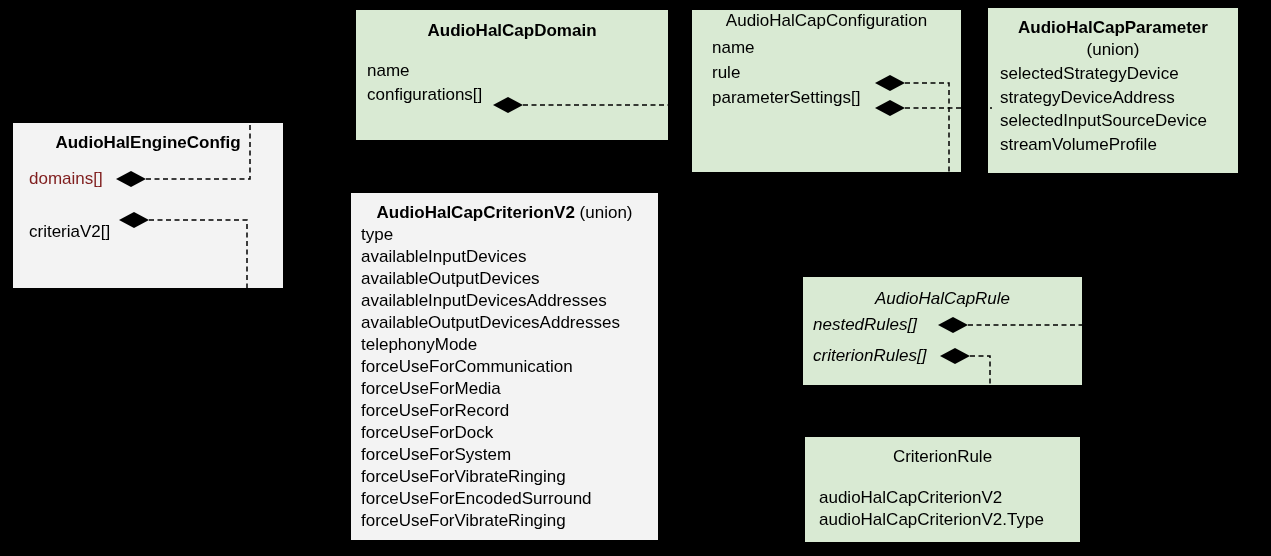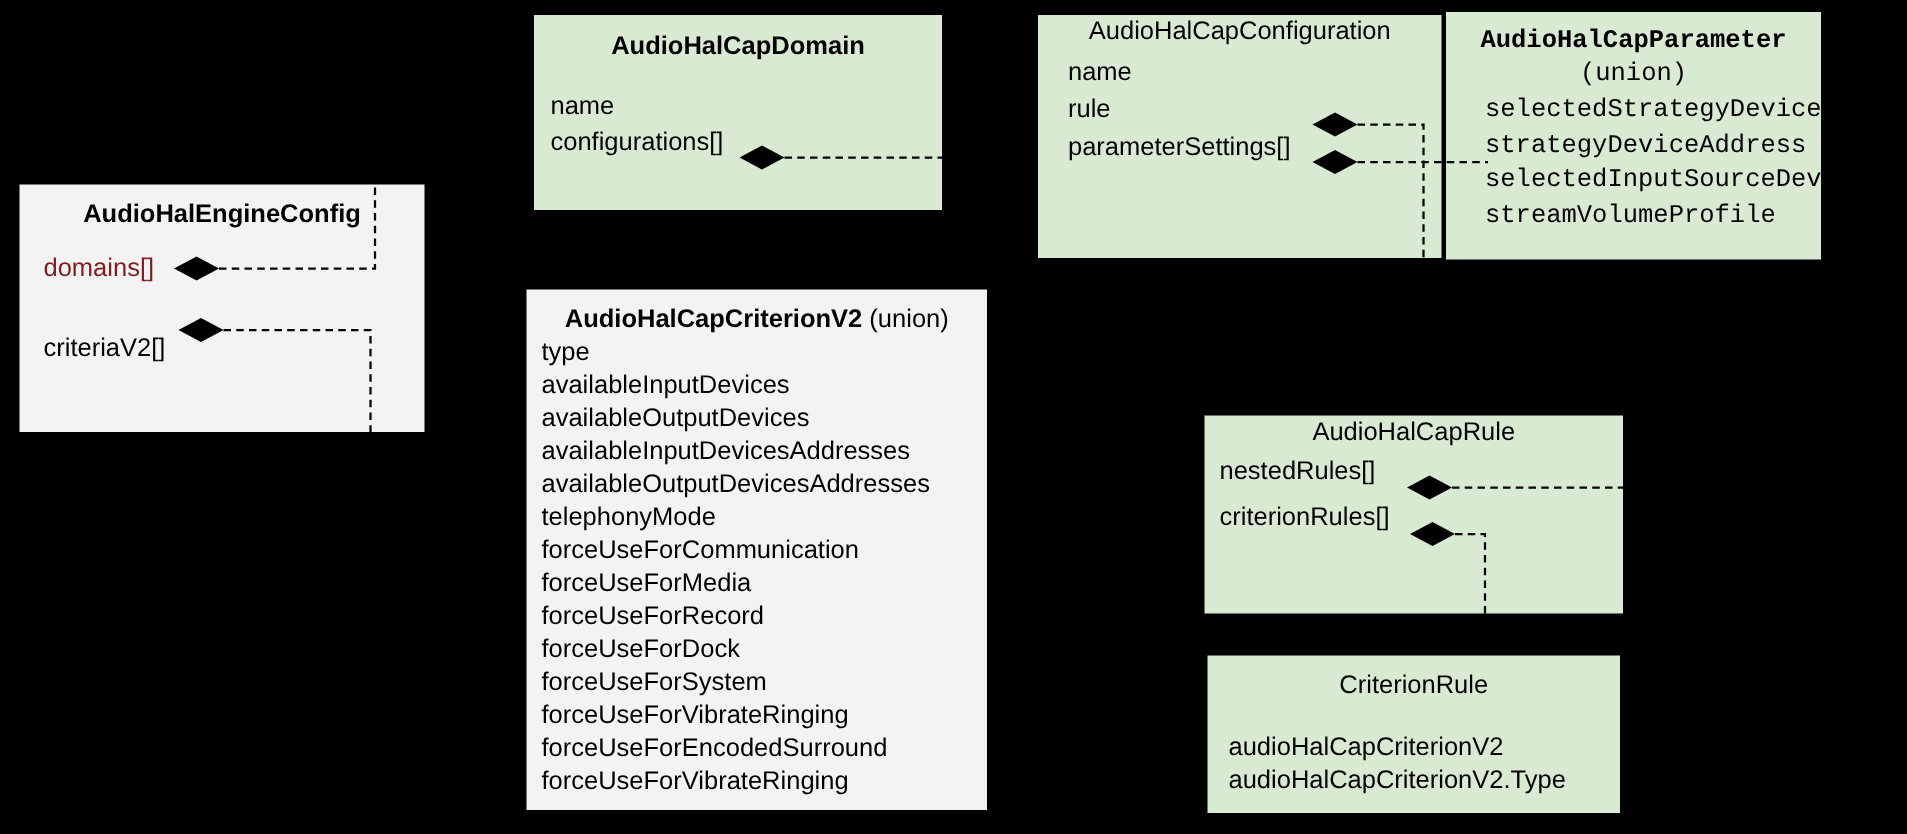--- a/index.html
+++ b/index.html
@@ -20,29 +20,29 @@
   .title .normal{font-weight:normal;}
   .row{display:block;height:22px;line-height:22px;white-space:nowrap;}
   .row.tall{height:23.5px;line-height:23.5px;}
   .green-text{color:#7f1d1d;}
   #overlay{position:absolute;left:0;top:0;z-index:10;pointer-events:none;}
   .conn{stroke:#000;stroke-width:1.5;fill:none;stroke-dasharray:5 3.5;}
   .diamond{fill:#000;stroke:none;}
 
   #box-engine{left:13px;top:123px;width:270px;height:165px;padding-top:9px;}
   #box-engine .fields{padding-left:16px;}
-  #box-domain{left:356px;top:10px;width:272px;height:130px;padding-top:10px;}
+  #box-domain{left:356px;top:10px;width:312px;height:130px;padding-top:10px;}
   #box-domain .fields{padding-left:11px;}
   #box-configuration{left:692px;top:10px;width:269px;height:162px;padding-top:0;}
   #box-configuration .fields{padding-left:20px;}
-  #box-parameter{left:964px;top:8px;width:250px;height:165px;padding-top:9px;font-family:Liberation Mono, monospace;}
-  #box-parameter .fields{padding-left:26px;}
+  #box-parameter{left:988px;top:8px;width:250px;height:165px;padding-top:9px;}
+  #box-parameter .fields{padding-left:12px;}
   #box-criterionv2{left:351px;top:193px;width:307px;height:347px;padding-top:9px;}
   #box-criterionv2 .fields{padding-left:10px;}
-  #box-rule{left:803px;top:277px;width:279px;height:132px;}
+  #box-rule{left:803px;top:277px;width:279px;height:108px;padding-top:11px;font-style:italic;}
   #box-rule .fields{padding-left:10px;}
   #box-criterionrule{left:805px;top:437px;width:275px;height:105px;padding-top:9px;}
   #box-criterionrule .fields{padding-left:14px;}
 </style>
 </head>
 <body>
 
 <div id="canvas">
 
   <div class="box bg-gray" id="box-engine">

